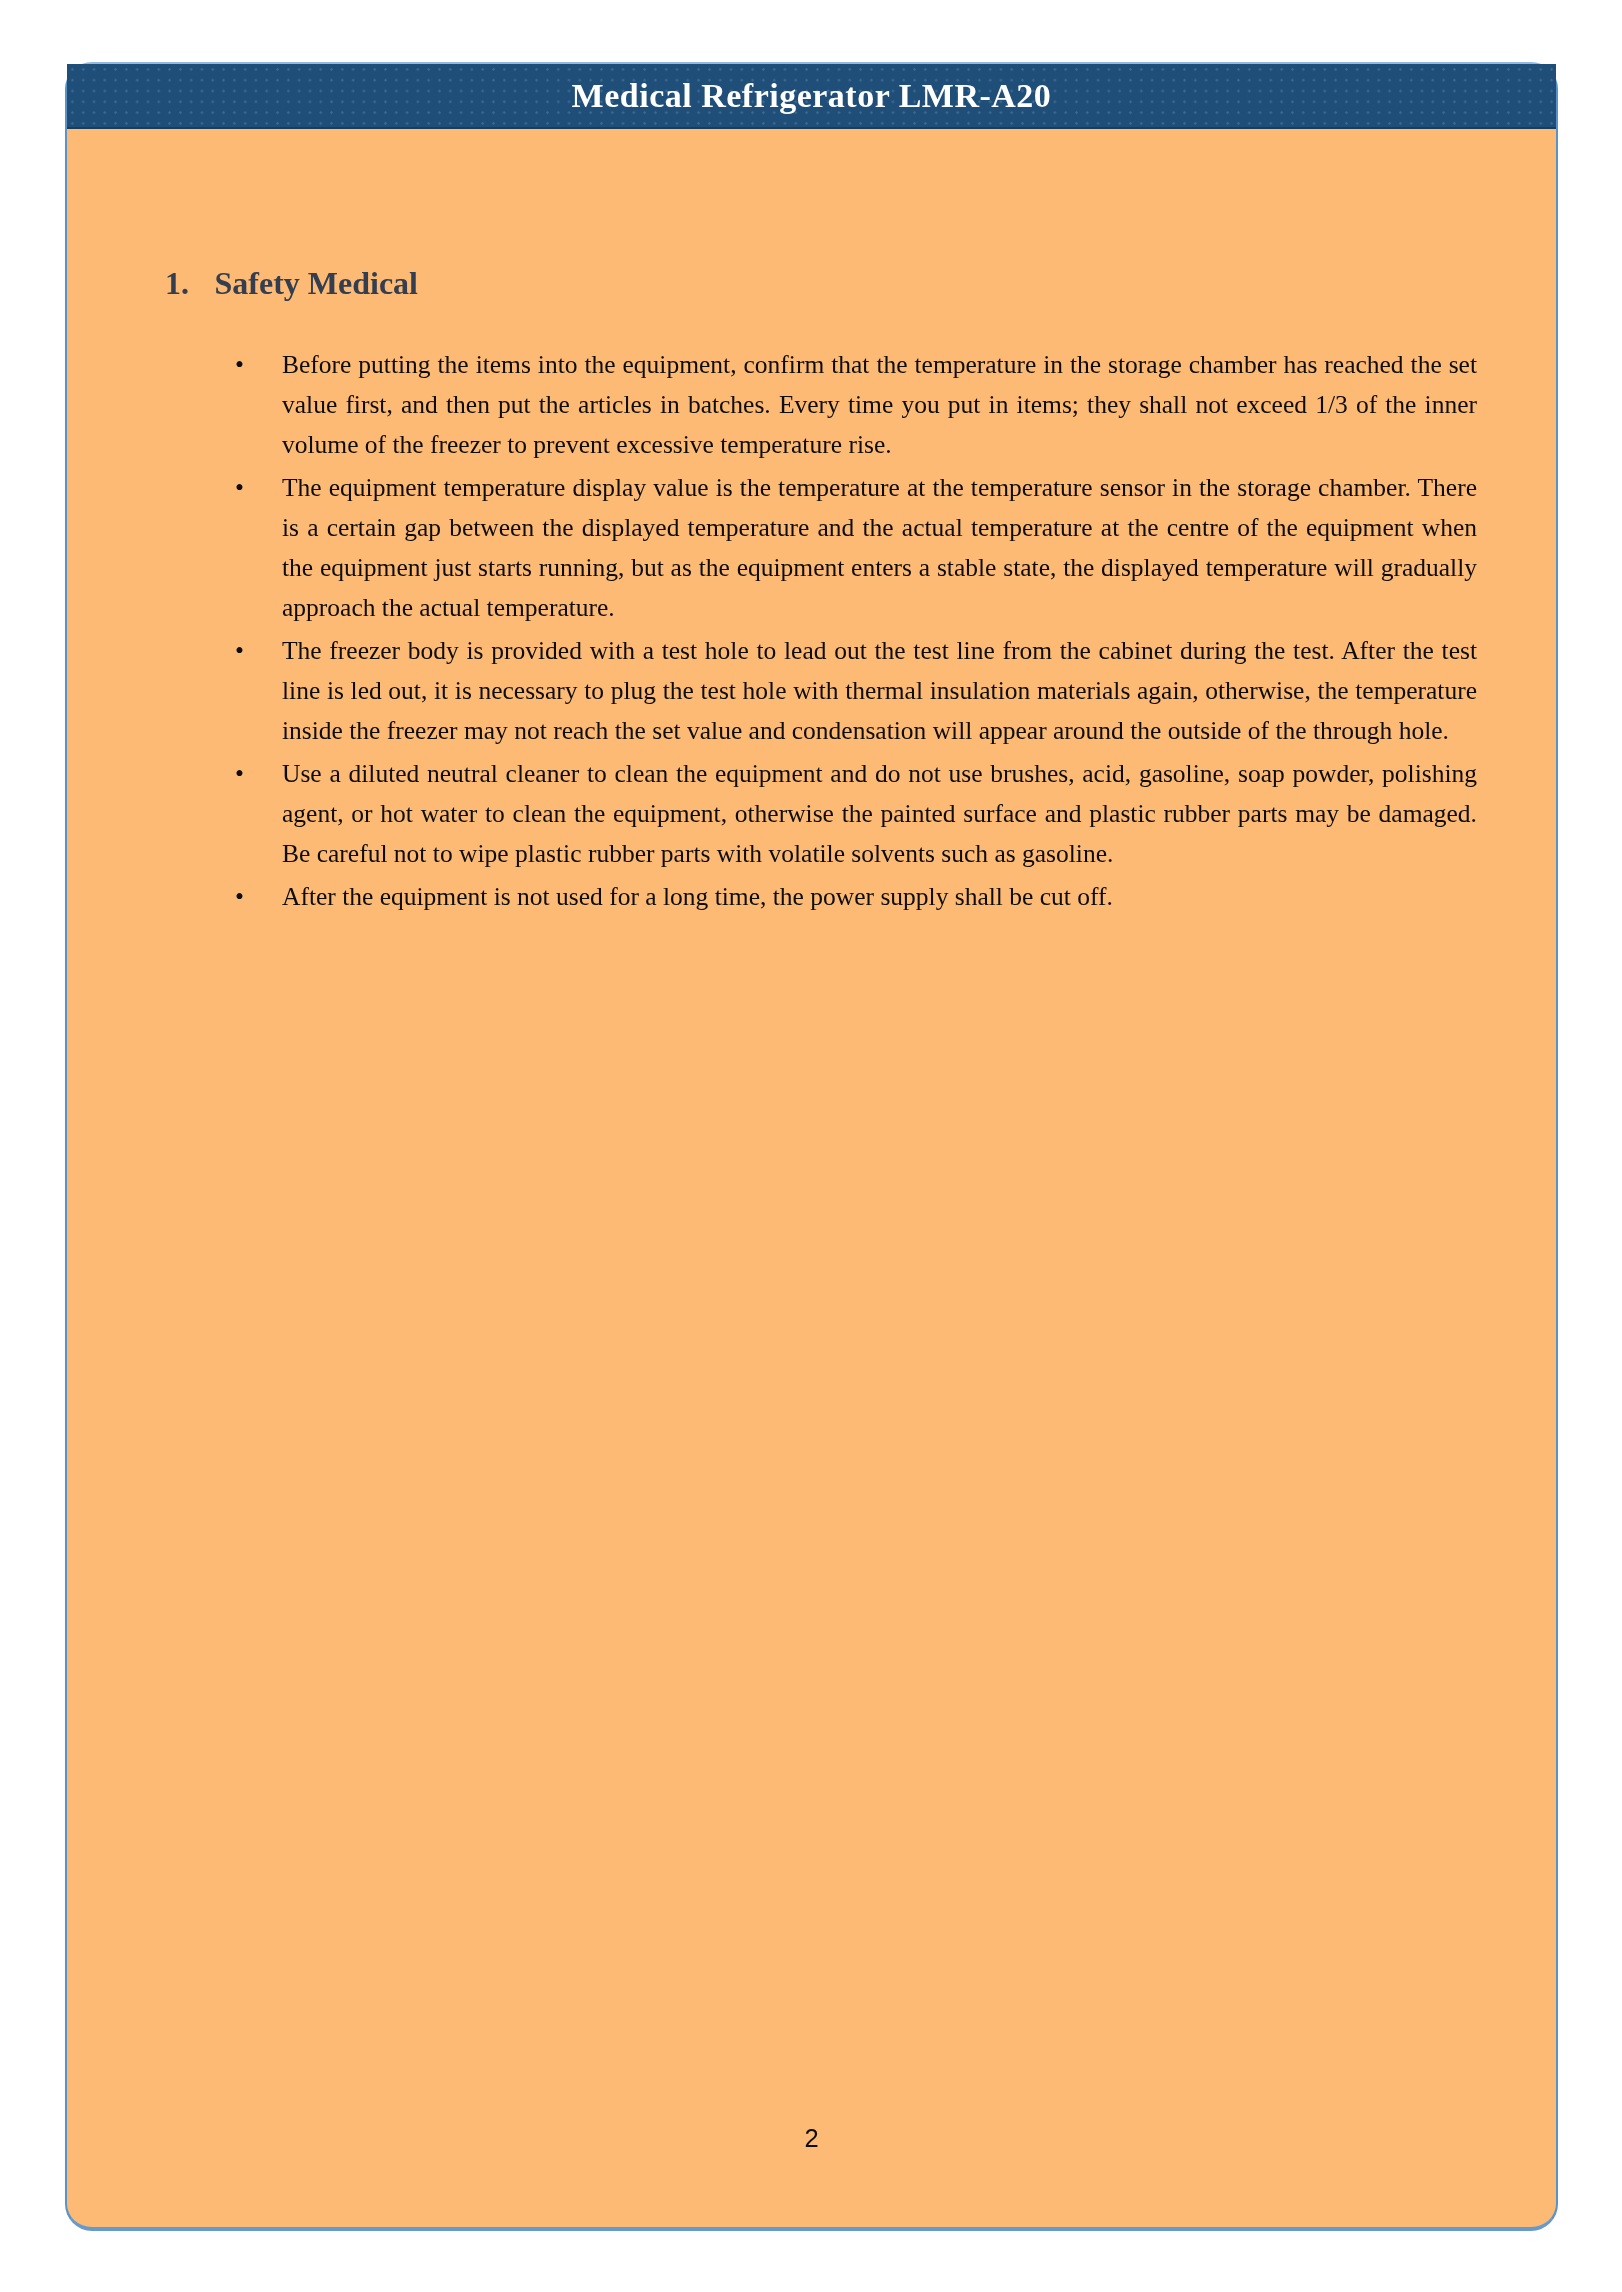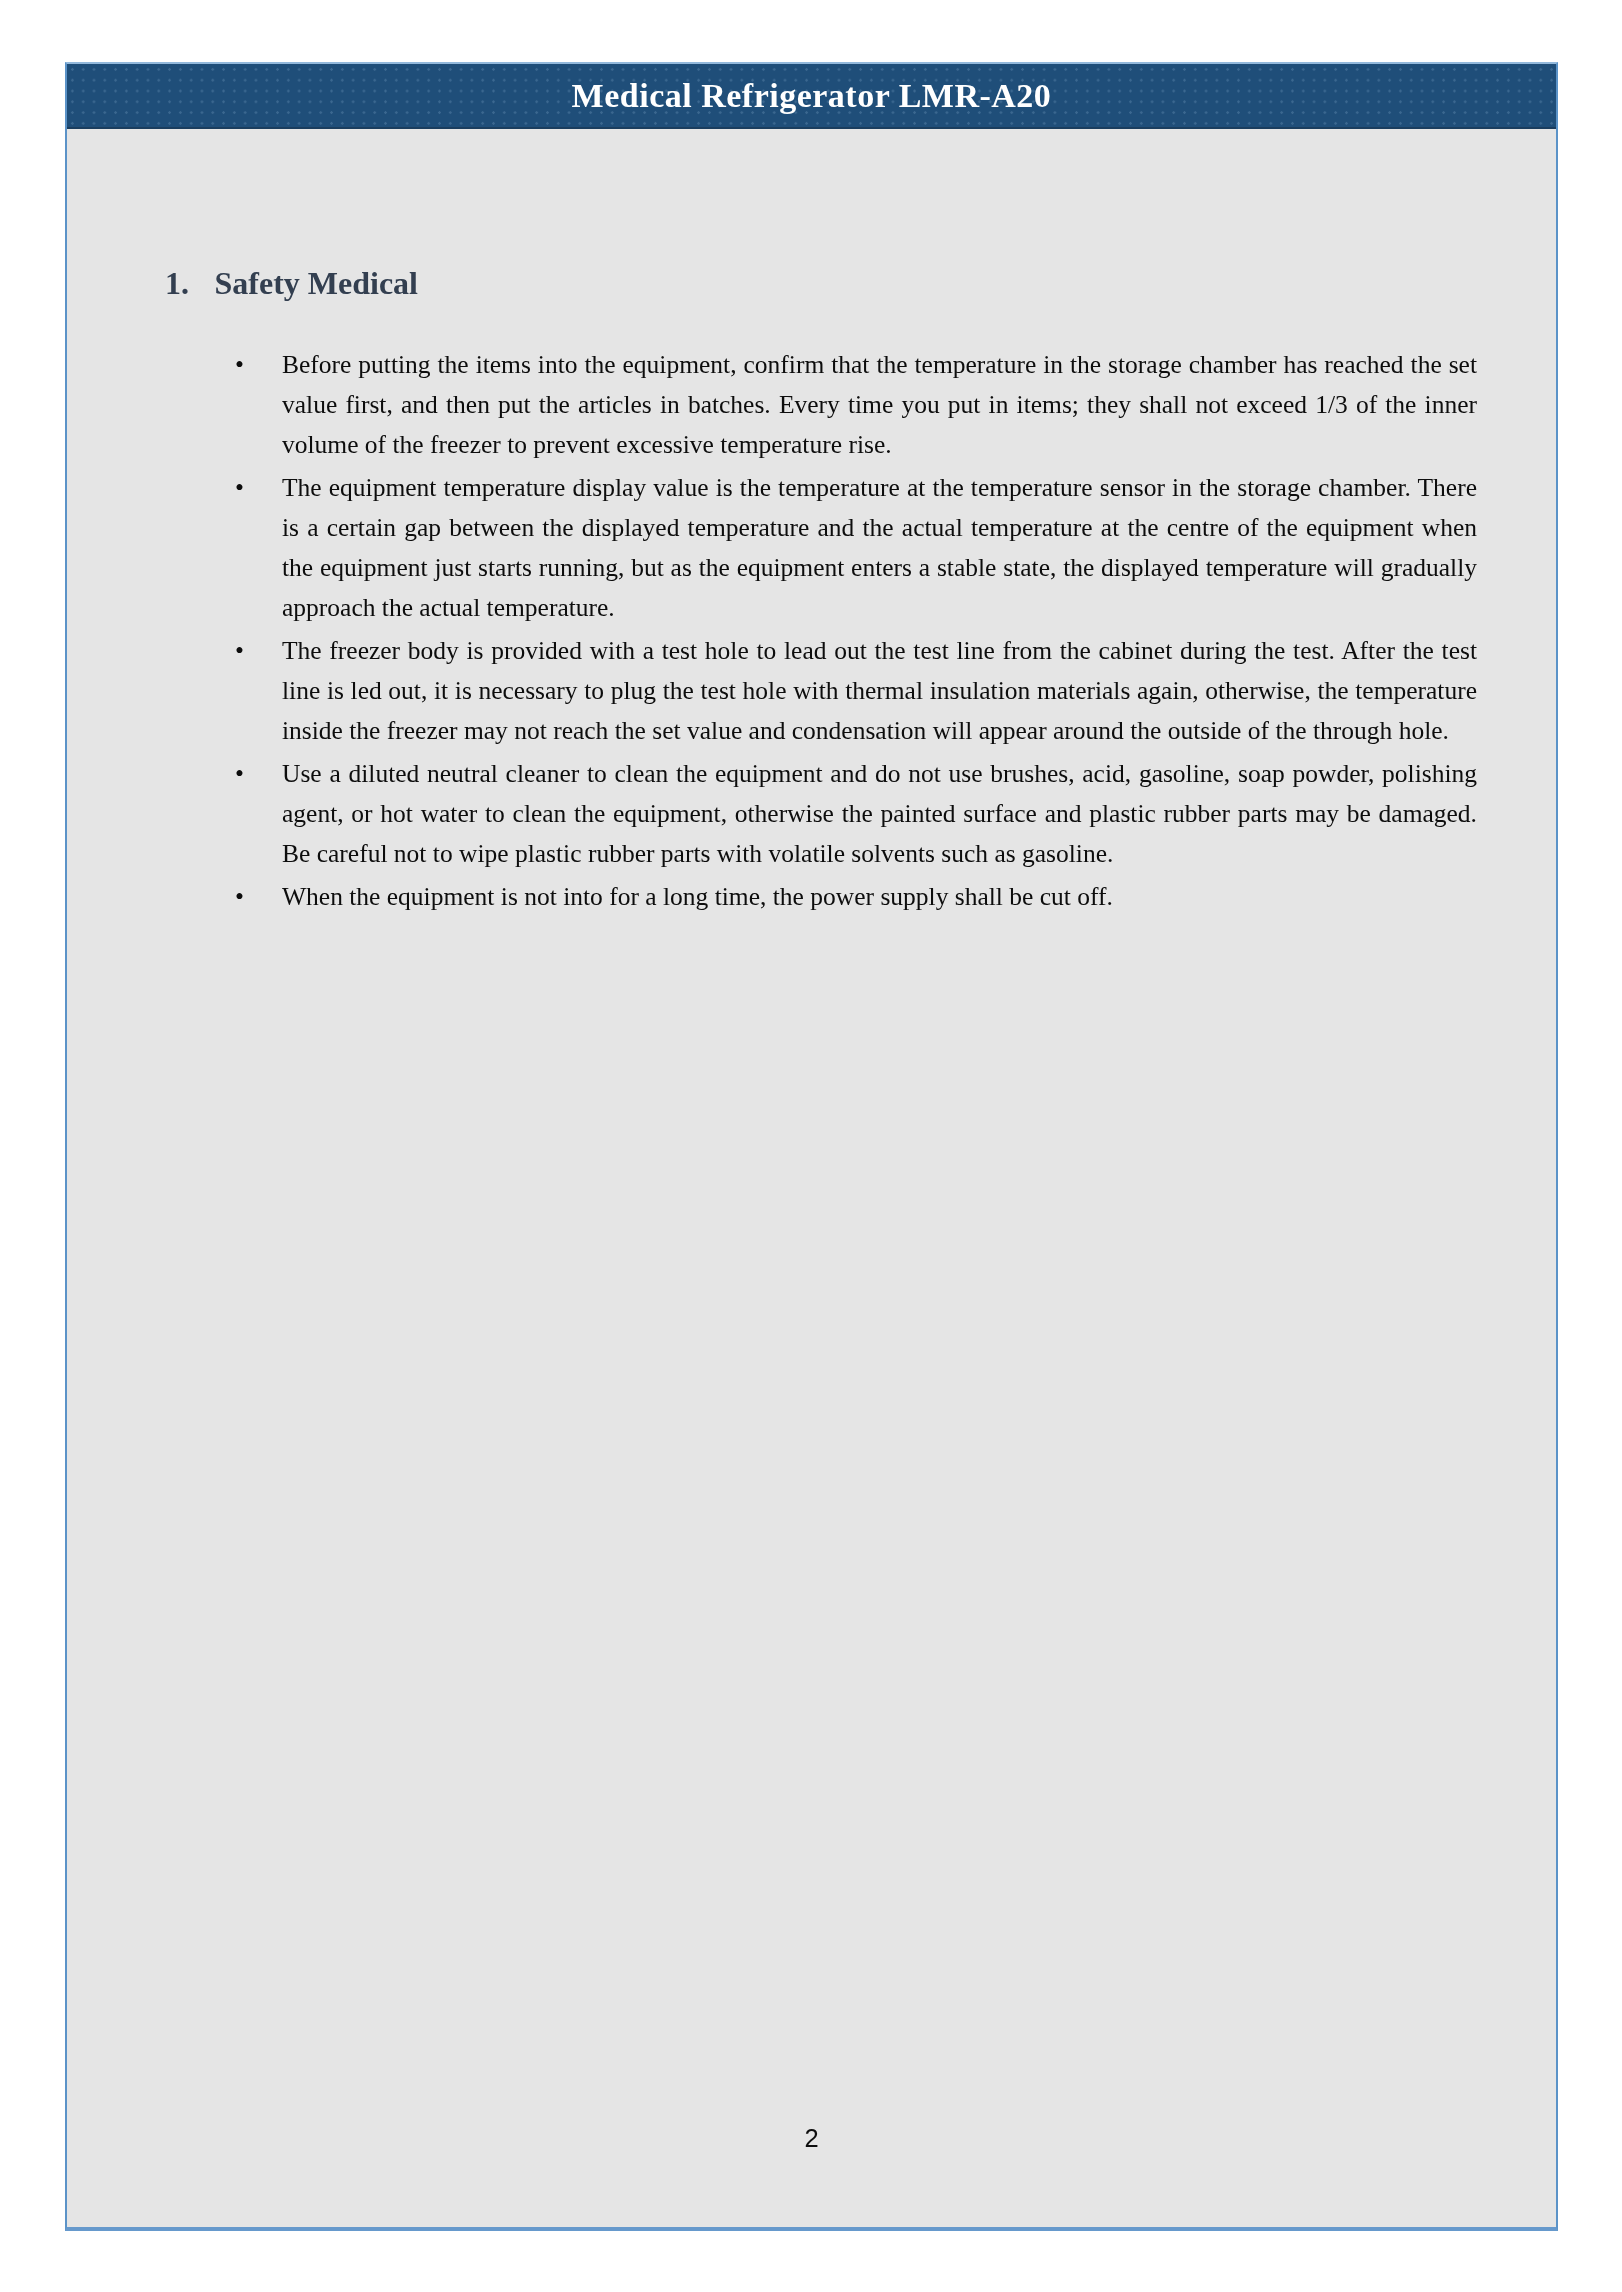--- a/index.html
+++ b/index.html
@@ -16,25 +16,26 @@
   }
 
   
   .page {
     position: absolute;
     left: 65px;
     top: 62px;
     width: 1493px;
     height: 2169px;
     box-sizing: border-box;
-    background: #e5e5e5;
+    background: #fdba74;
     border-left: 2px solid #5b93c8;
     border-right: 2px solid #5b93c8;
     border-top: 2.9px solid #93b9dc;
     border-bottom: 4.9px solid #6699cc;
+    border-radius: 27px;
   }
 
   
   .header-bar {
     position: absolute;
     top: 0;
     left: 0;
     right: 0;
     height: 63px;
     background-color: #1f4e79;
@@ -133,20 +134,20 @@
     <li class="bullet-item">
       <span class="bullet-marker">•</span>
       <span class="bullet-text">The freezer body is provided with a test hole to lead out the test line from the cabinet during the test. After the test line is led out, it is necessary to plug the test hole with thermal insulation materials again, otherwise, the temperature inside the freezer may not reach the set value and condensation will appear around the outside of the through hole.</span>
     </li>
     <li class="bullet-item">
       <span class="bullet-marker">•</span>
       <span class="bullet-text">Use a diluted neutral cleaner to clean the equipment and do not use brushes, acid, gasoline, soap powder, polishing agent, or hot water to clean the equipment, otherwise the painted surface and plastic rubber parts may be damaged. Be careful not to wipe plastic rubber parts with volatile solvents such as gasoline.</span>
     </li>
     <li class="bullet-item">
       <span class="bullet-marker">•</span>
-      <span class="bullet-text">When the equipment is not into for a long time, the power supply shall be cut off.</span>
+      <span class="bullet-text">After the equipment is not used for a long time, the power supply shall be cut off.</span>
     </li>
   </ul>
 
   <div class="page-number">2</div>
 
 </div>
 
 
 </body></html>

